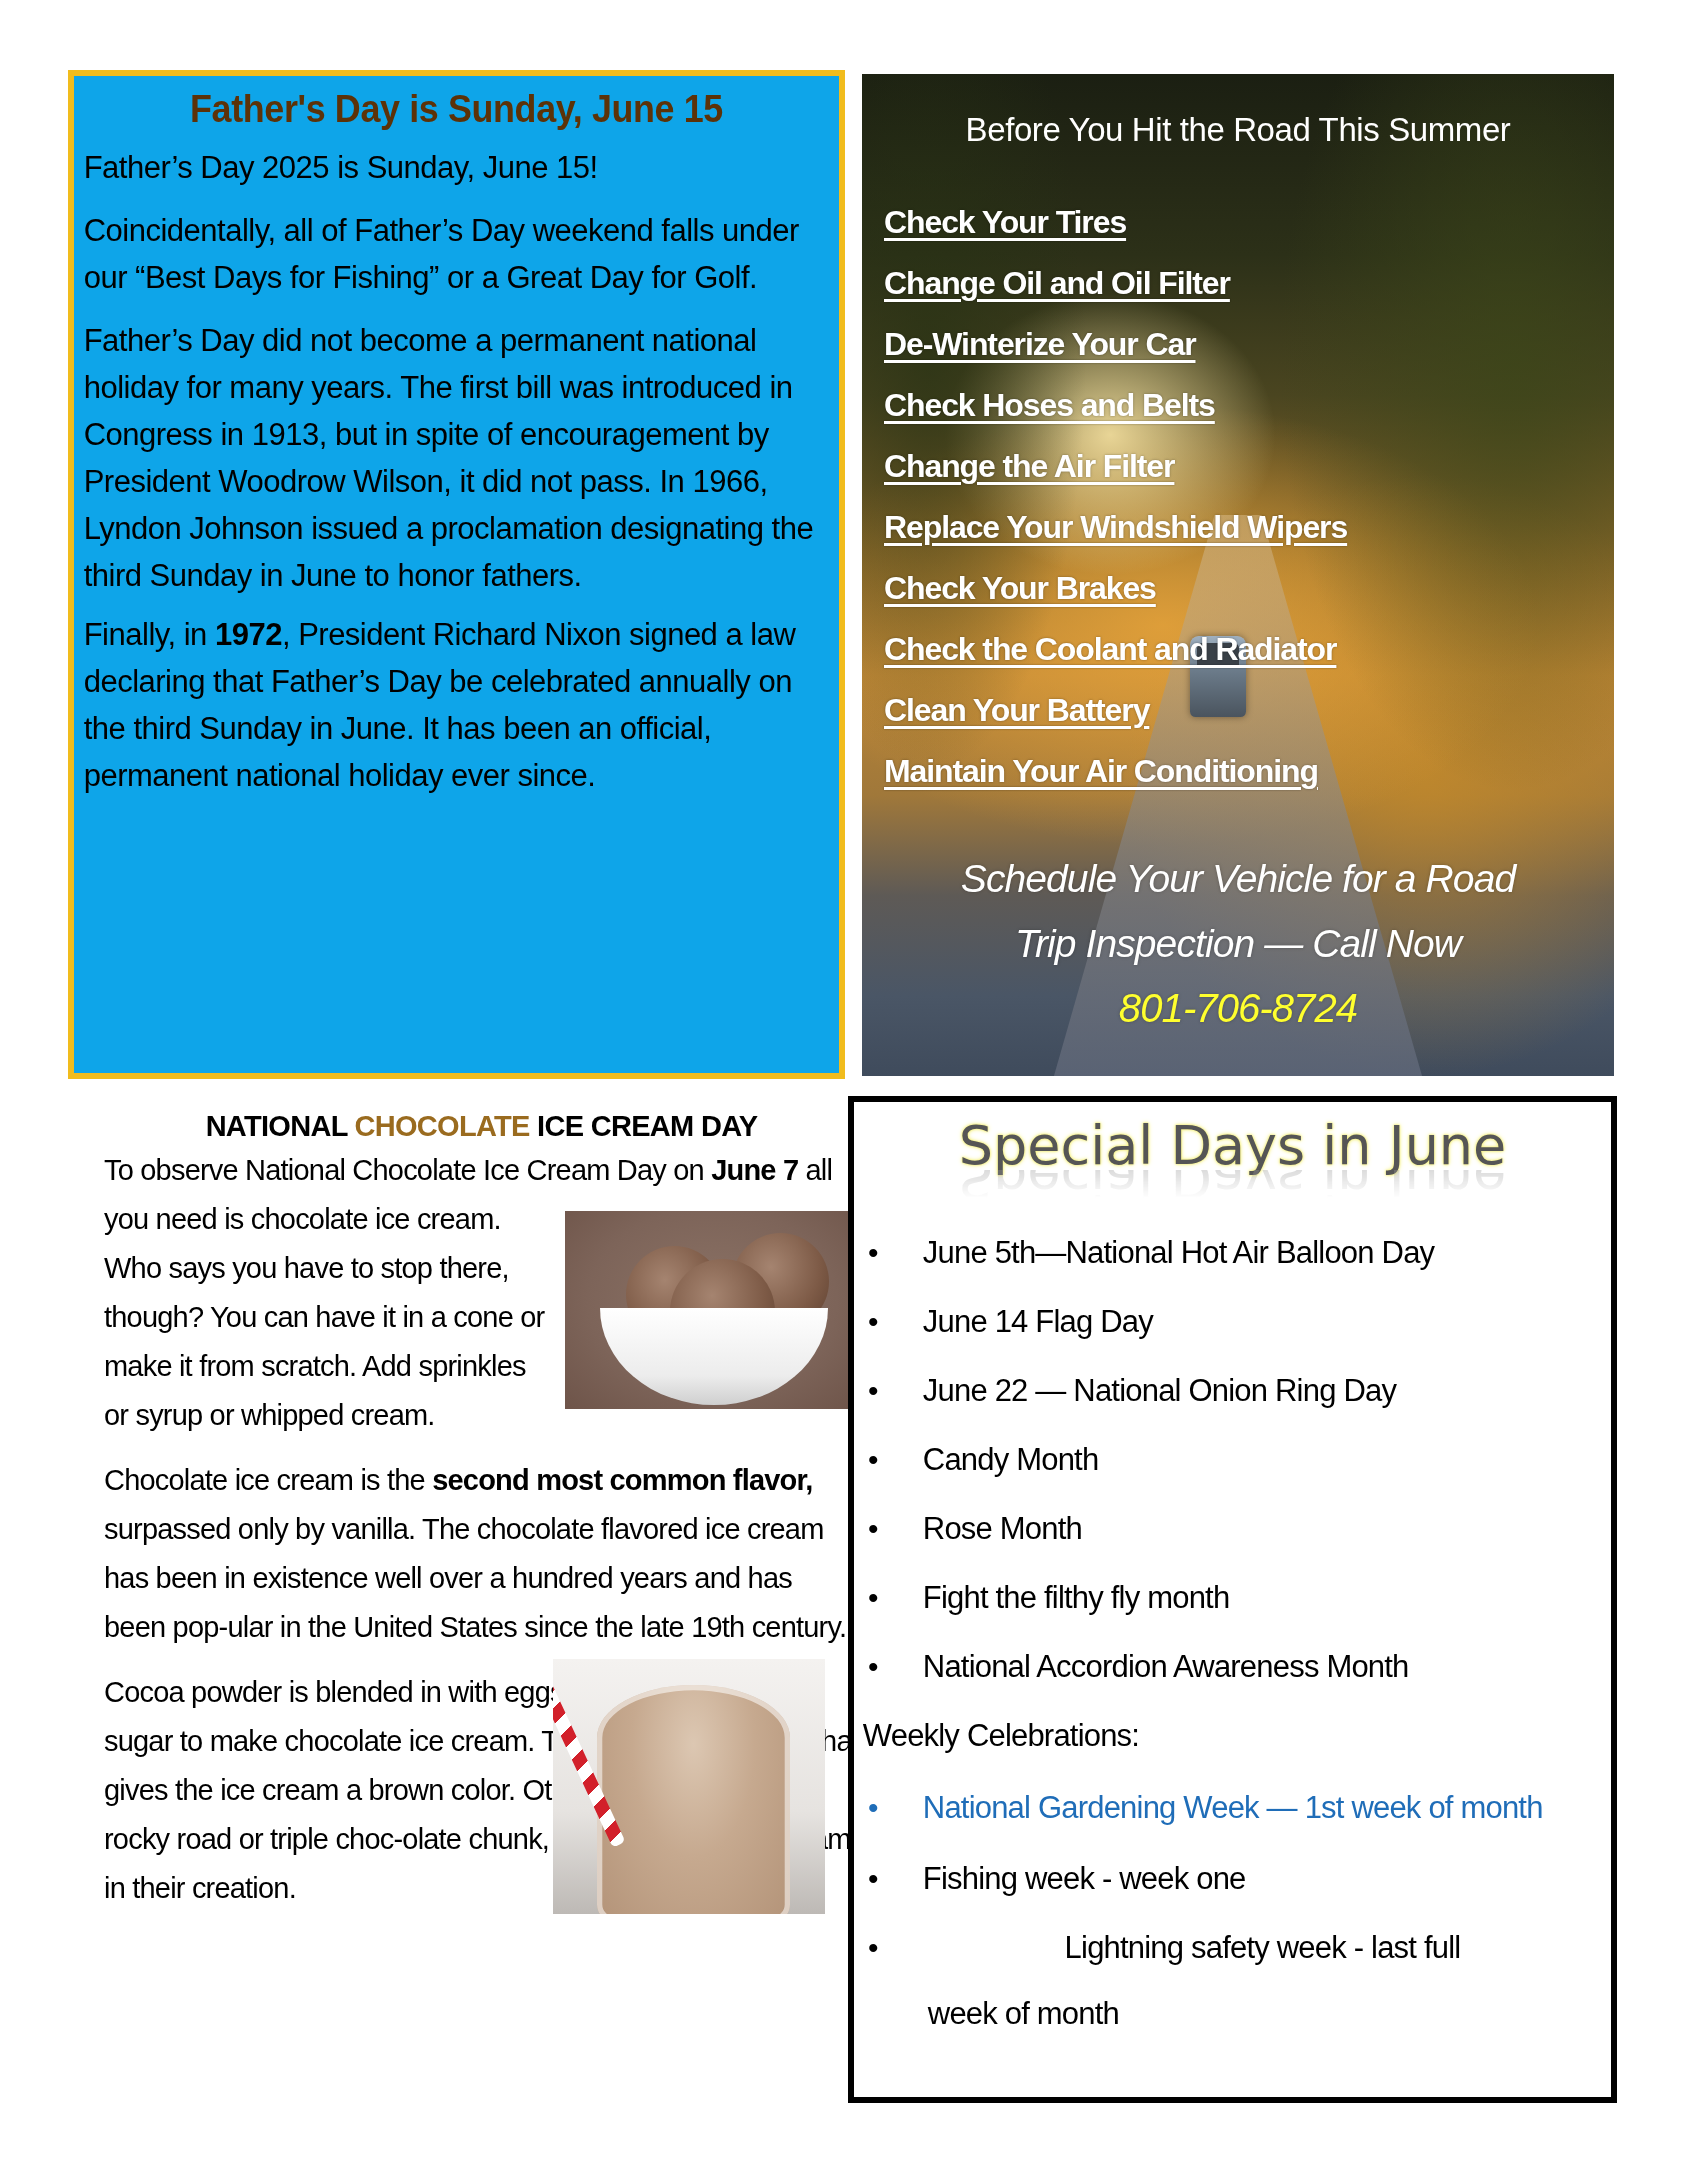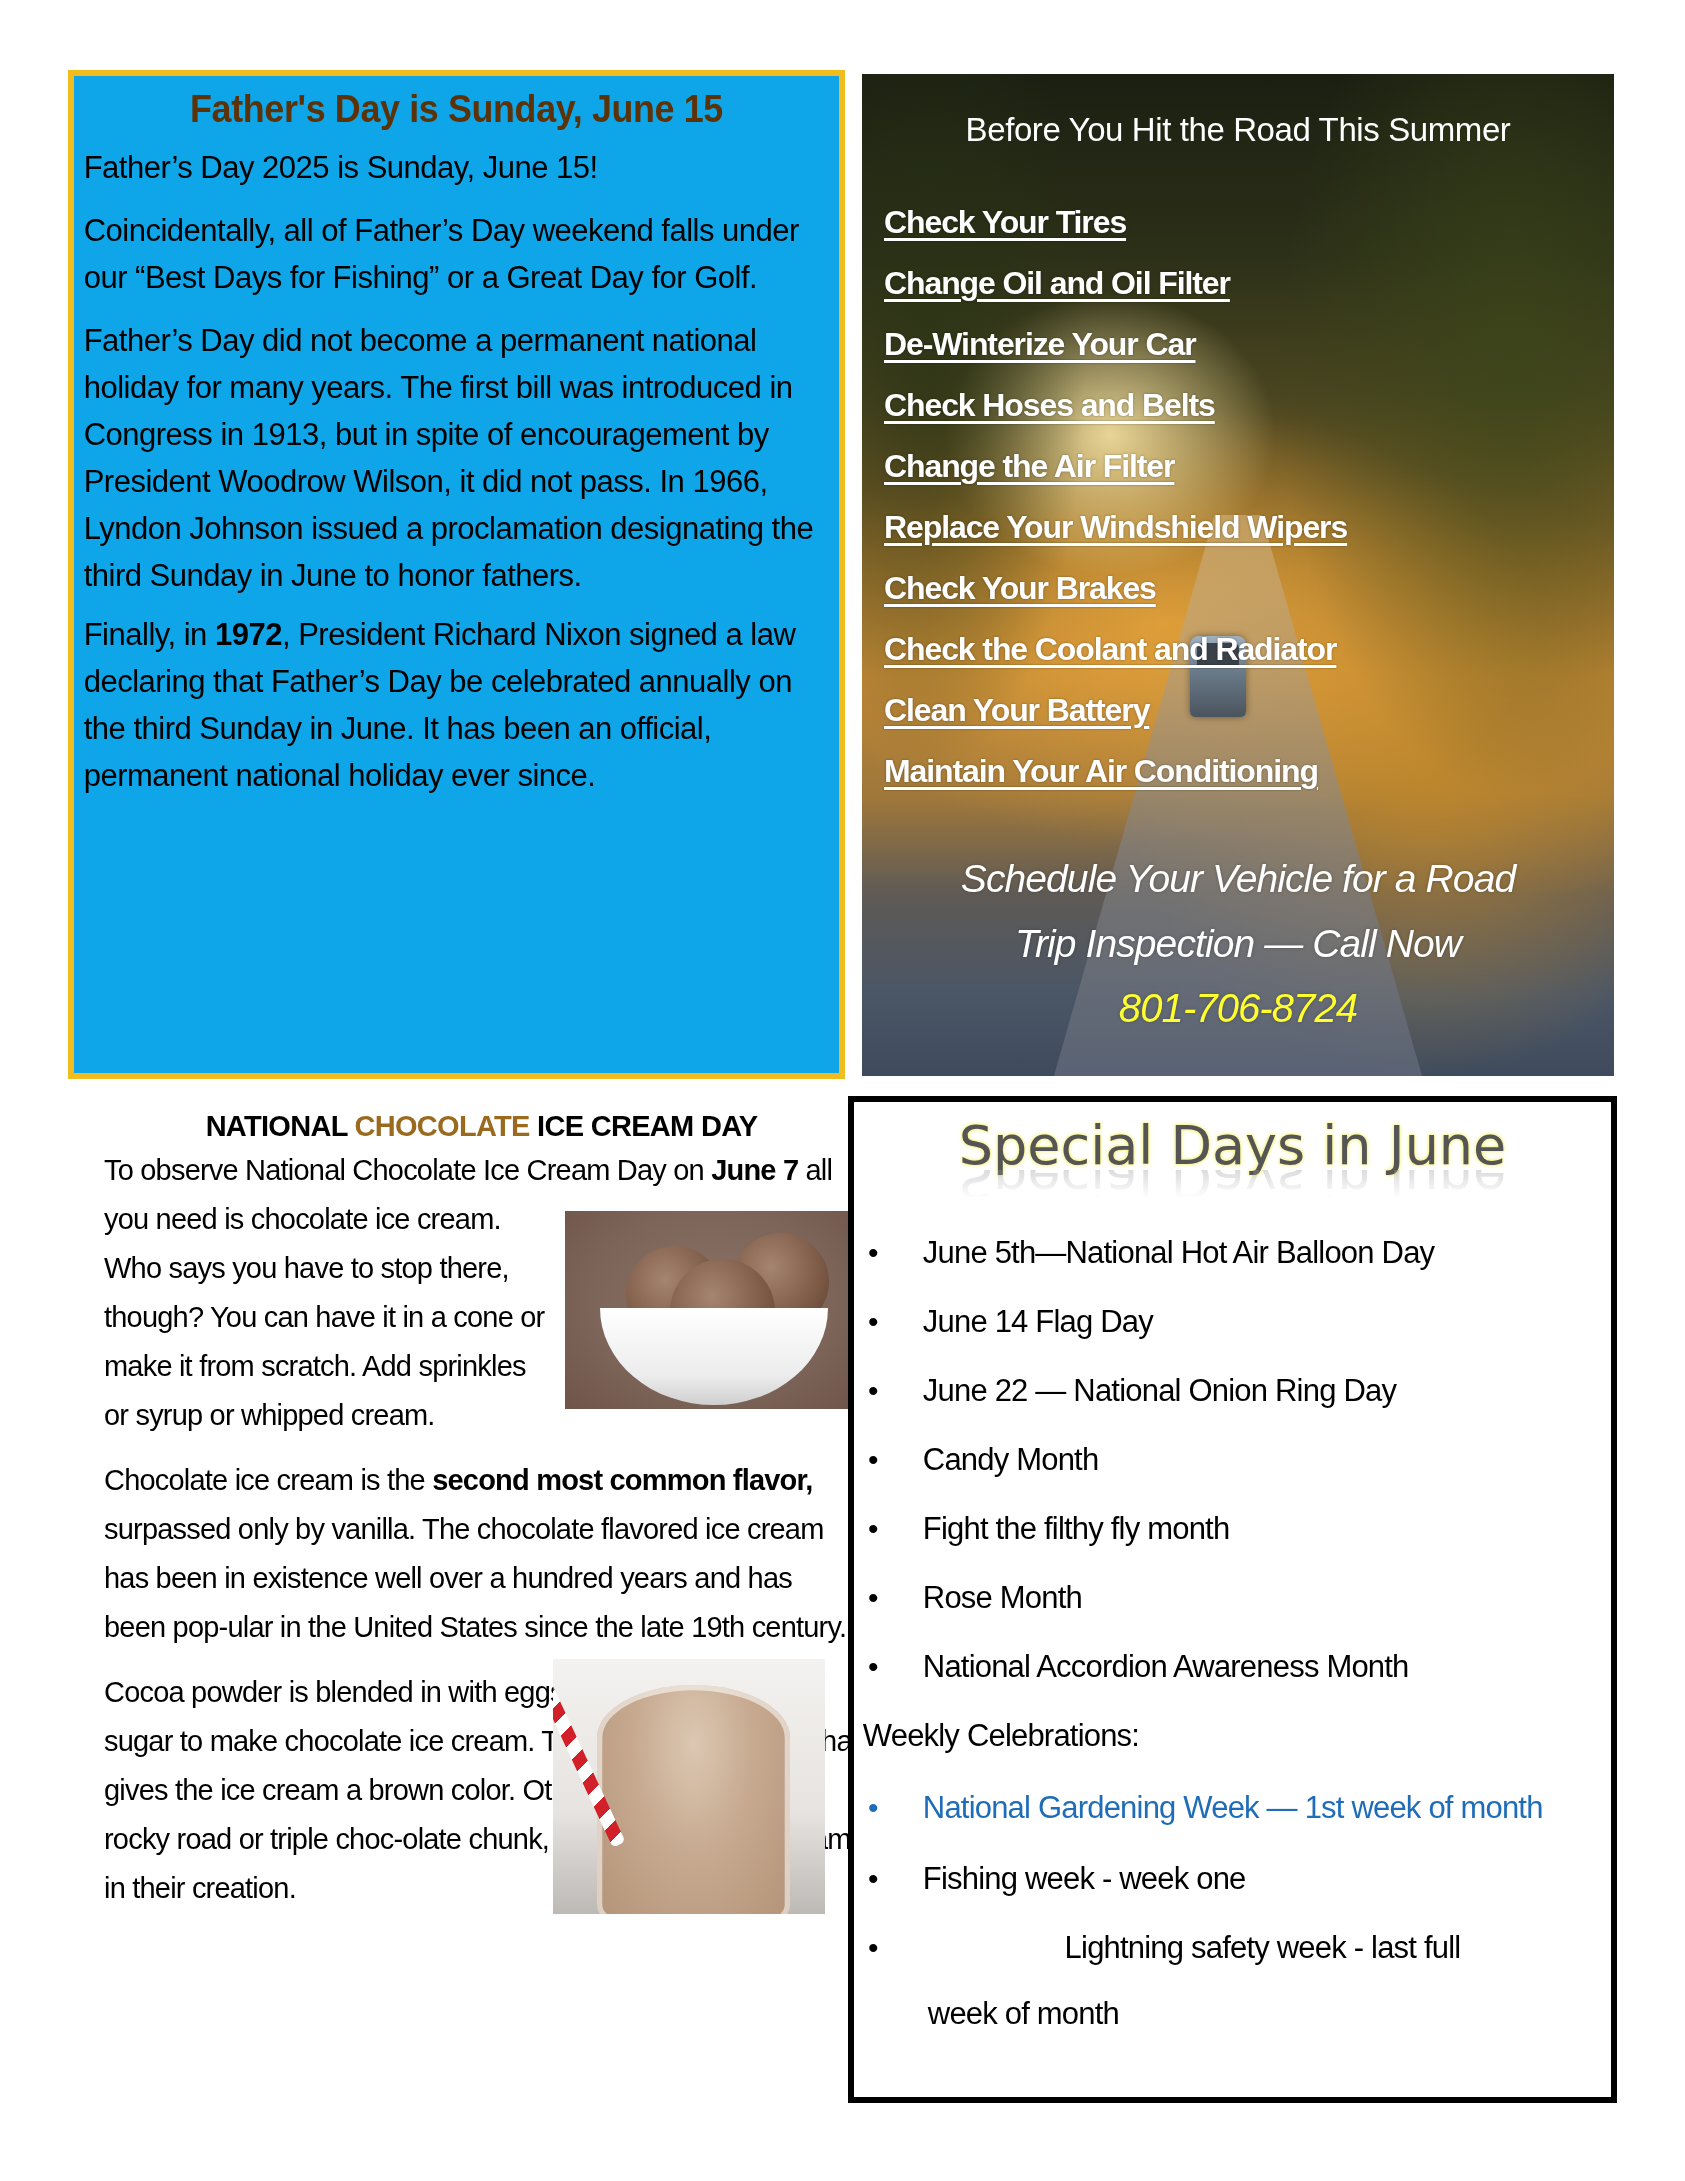--- a/index.html
+++ b/index.html
@@ -136,22 +136,22 @@
 
 <section class="sd">
   <h2 class="sd-title" style="margin:0; font-weight:normal;">Special Days in June</h2>
   <div class="sd-reflect">Special Days in June</div>
 
   <div class="sd-body">
     <div class="sd-item">June 5th—National Hot Air Balloon Day</div>
     <div class="sd-item">June 14 Flag Day</div>
     <div class="sd-item">June 22 — National Onion Ring Day</div>
     <div class="sd-item">Candy Month</div>
+    <div class="sd-item">Rose Month</div>
     <div class="sd-item">Fight the filthy fly month</div>
-    <div class="sd-item">Rose Month</div>
     <div class="sd-item">National Accordion Awareness Month</div>
     <div class="sd-heading">Weekly Celebrations:</div>
     <div class="sd-item blue" style="padding-left:0;">
       <span style="display:inline-block; width:60px;"></span><span>National Gardening Week — 1st week of month</span>
     </div>
     <div class="sd-item">Fishing week - week one</div>
     <div class="sd-item cont">
       <span>Lightning safety week - last full</span>
     </div>
     <div class="sd-cont-line">week of month</div>

